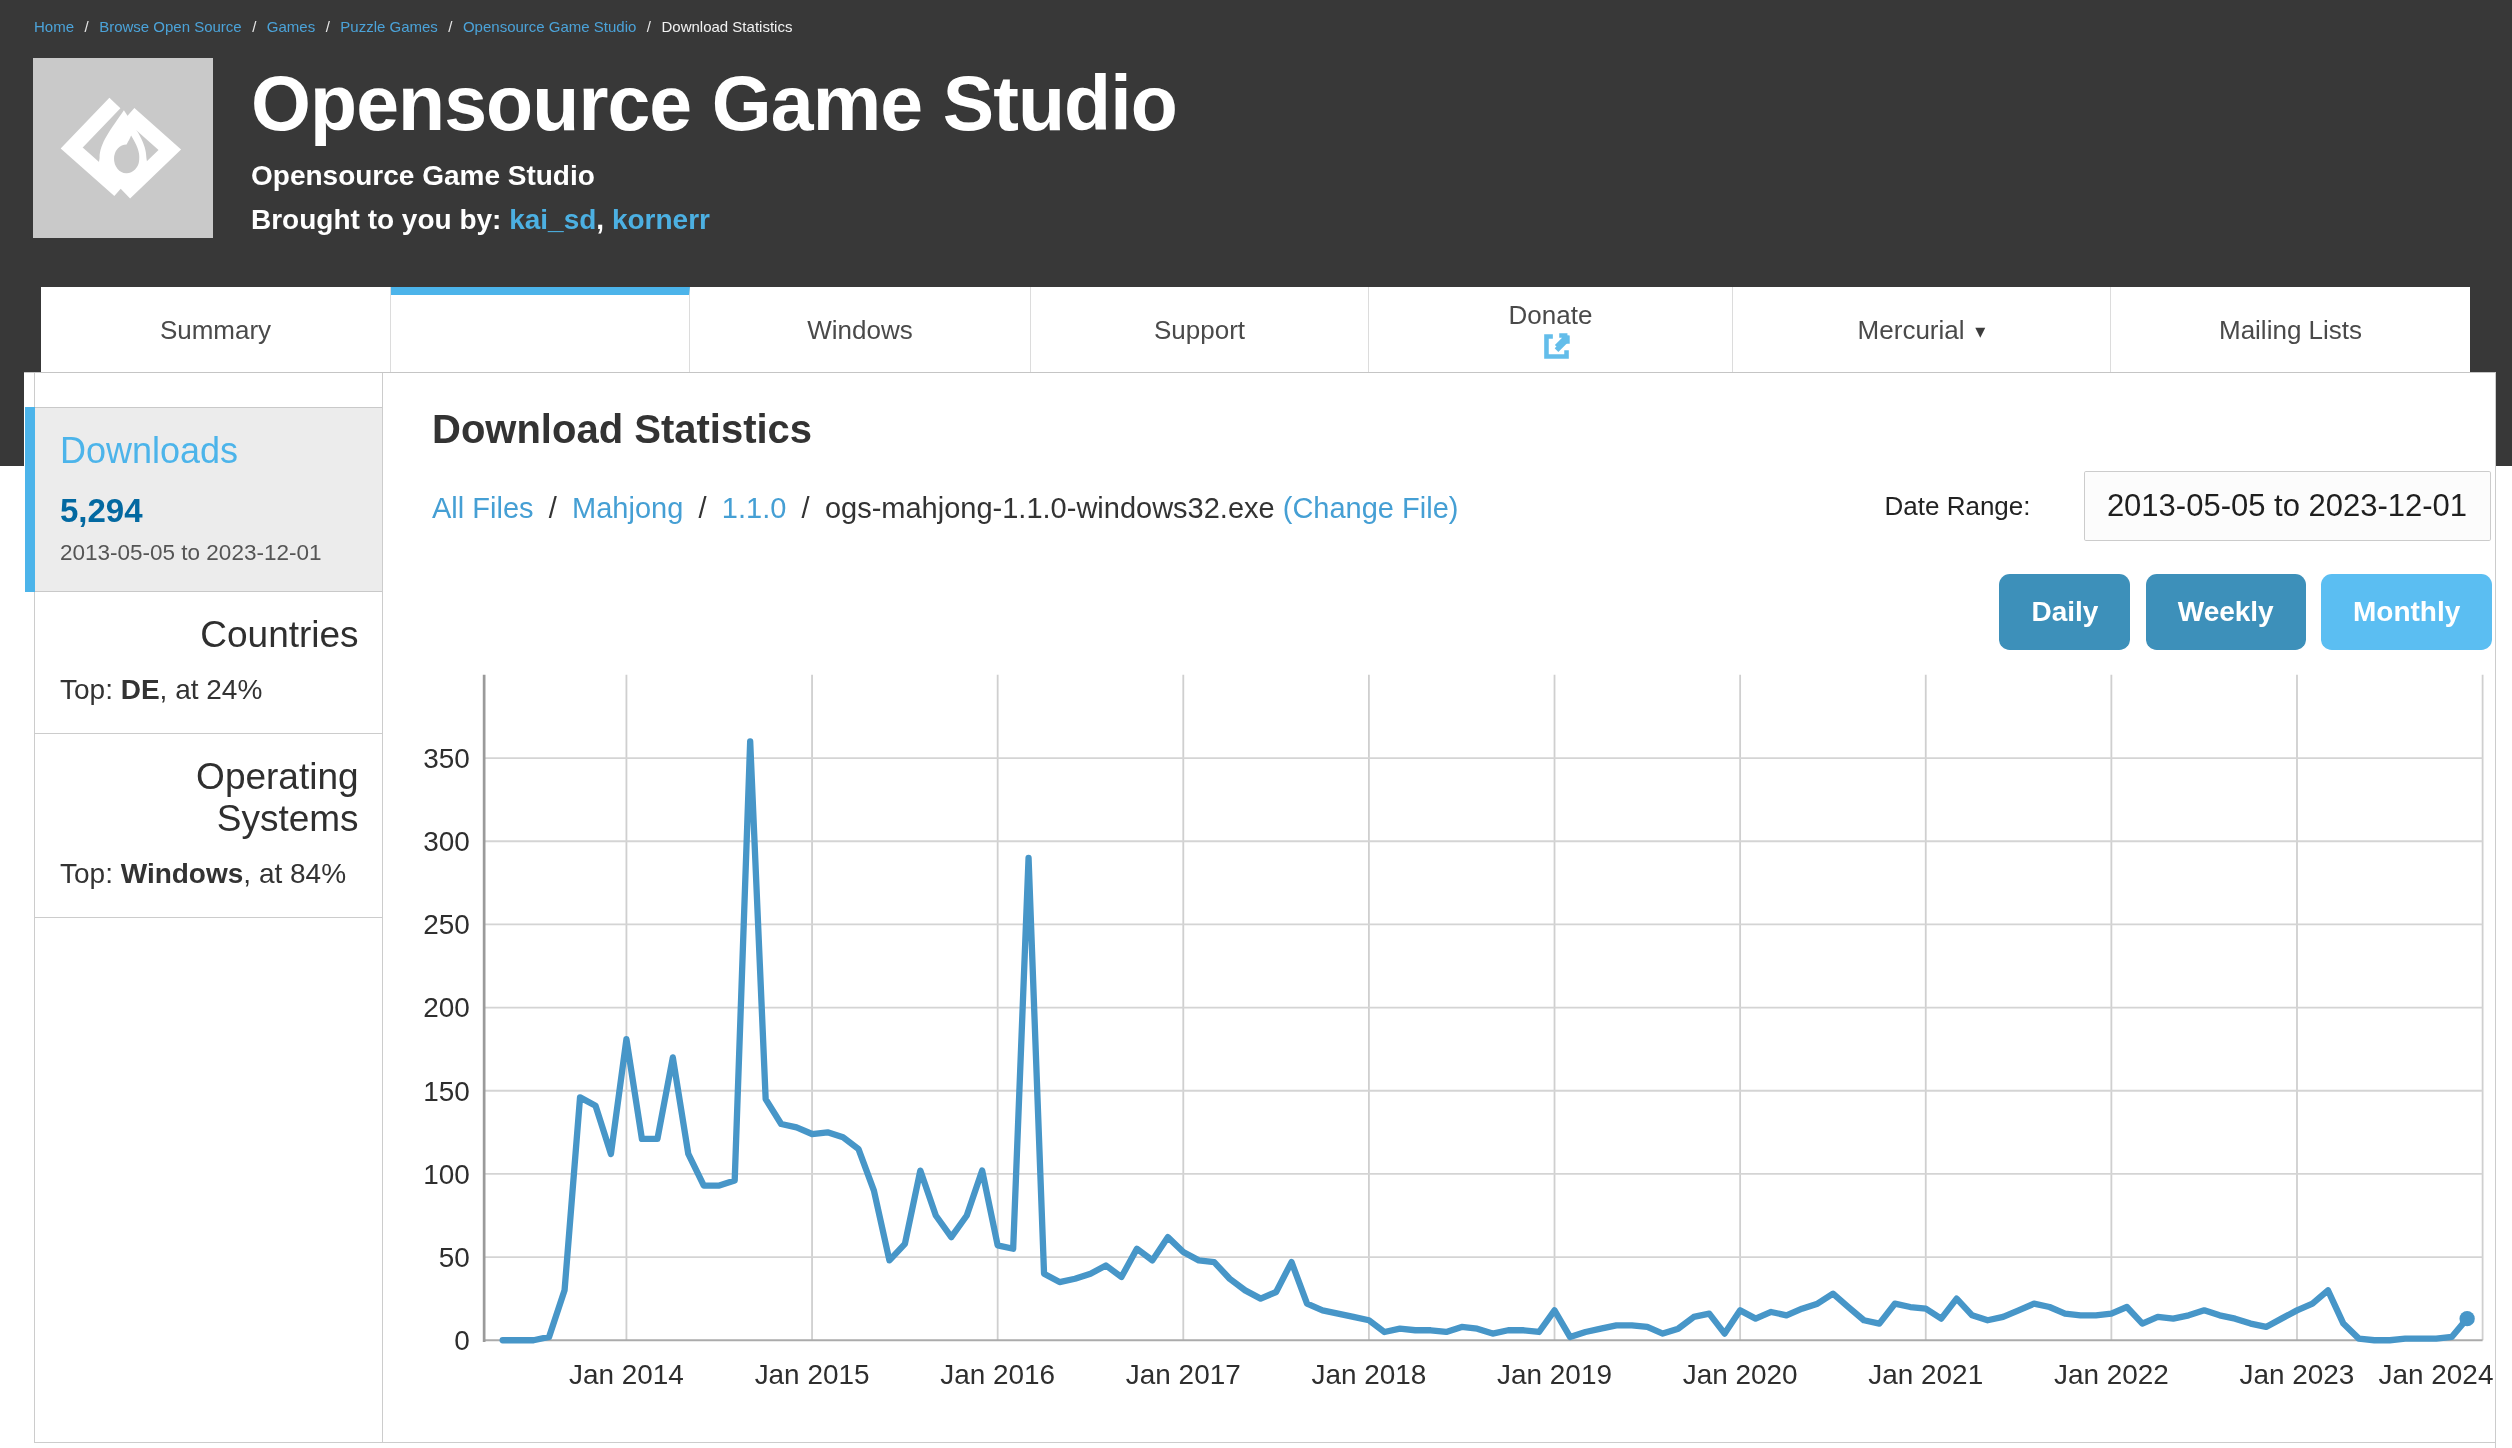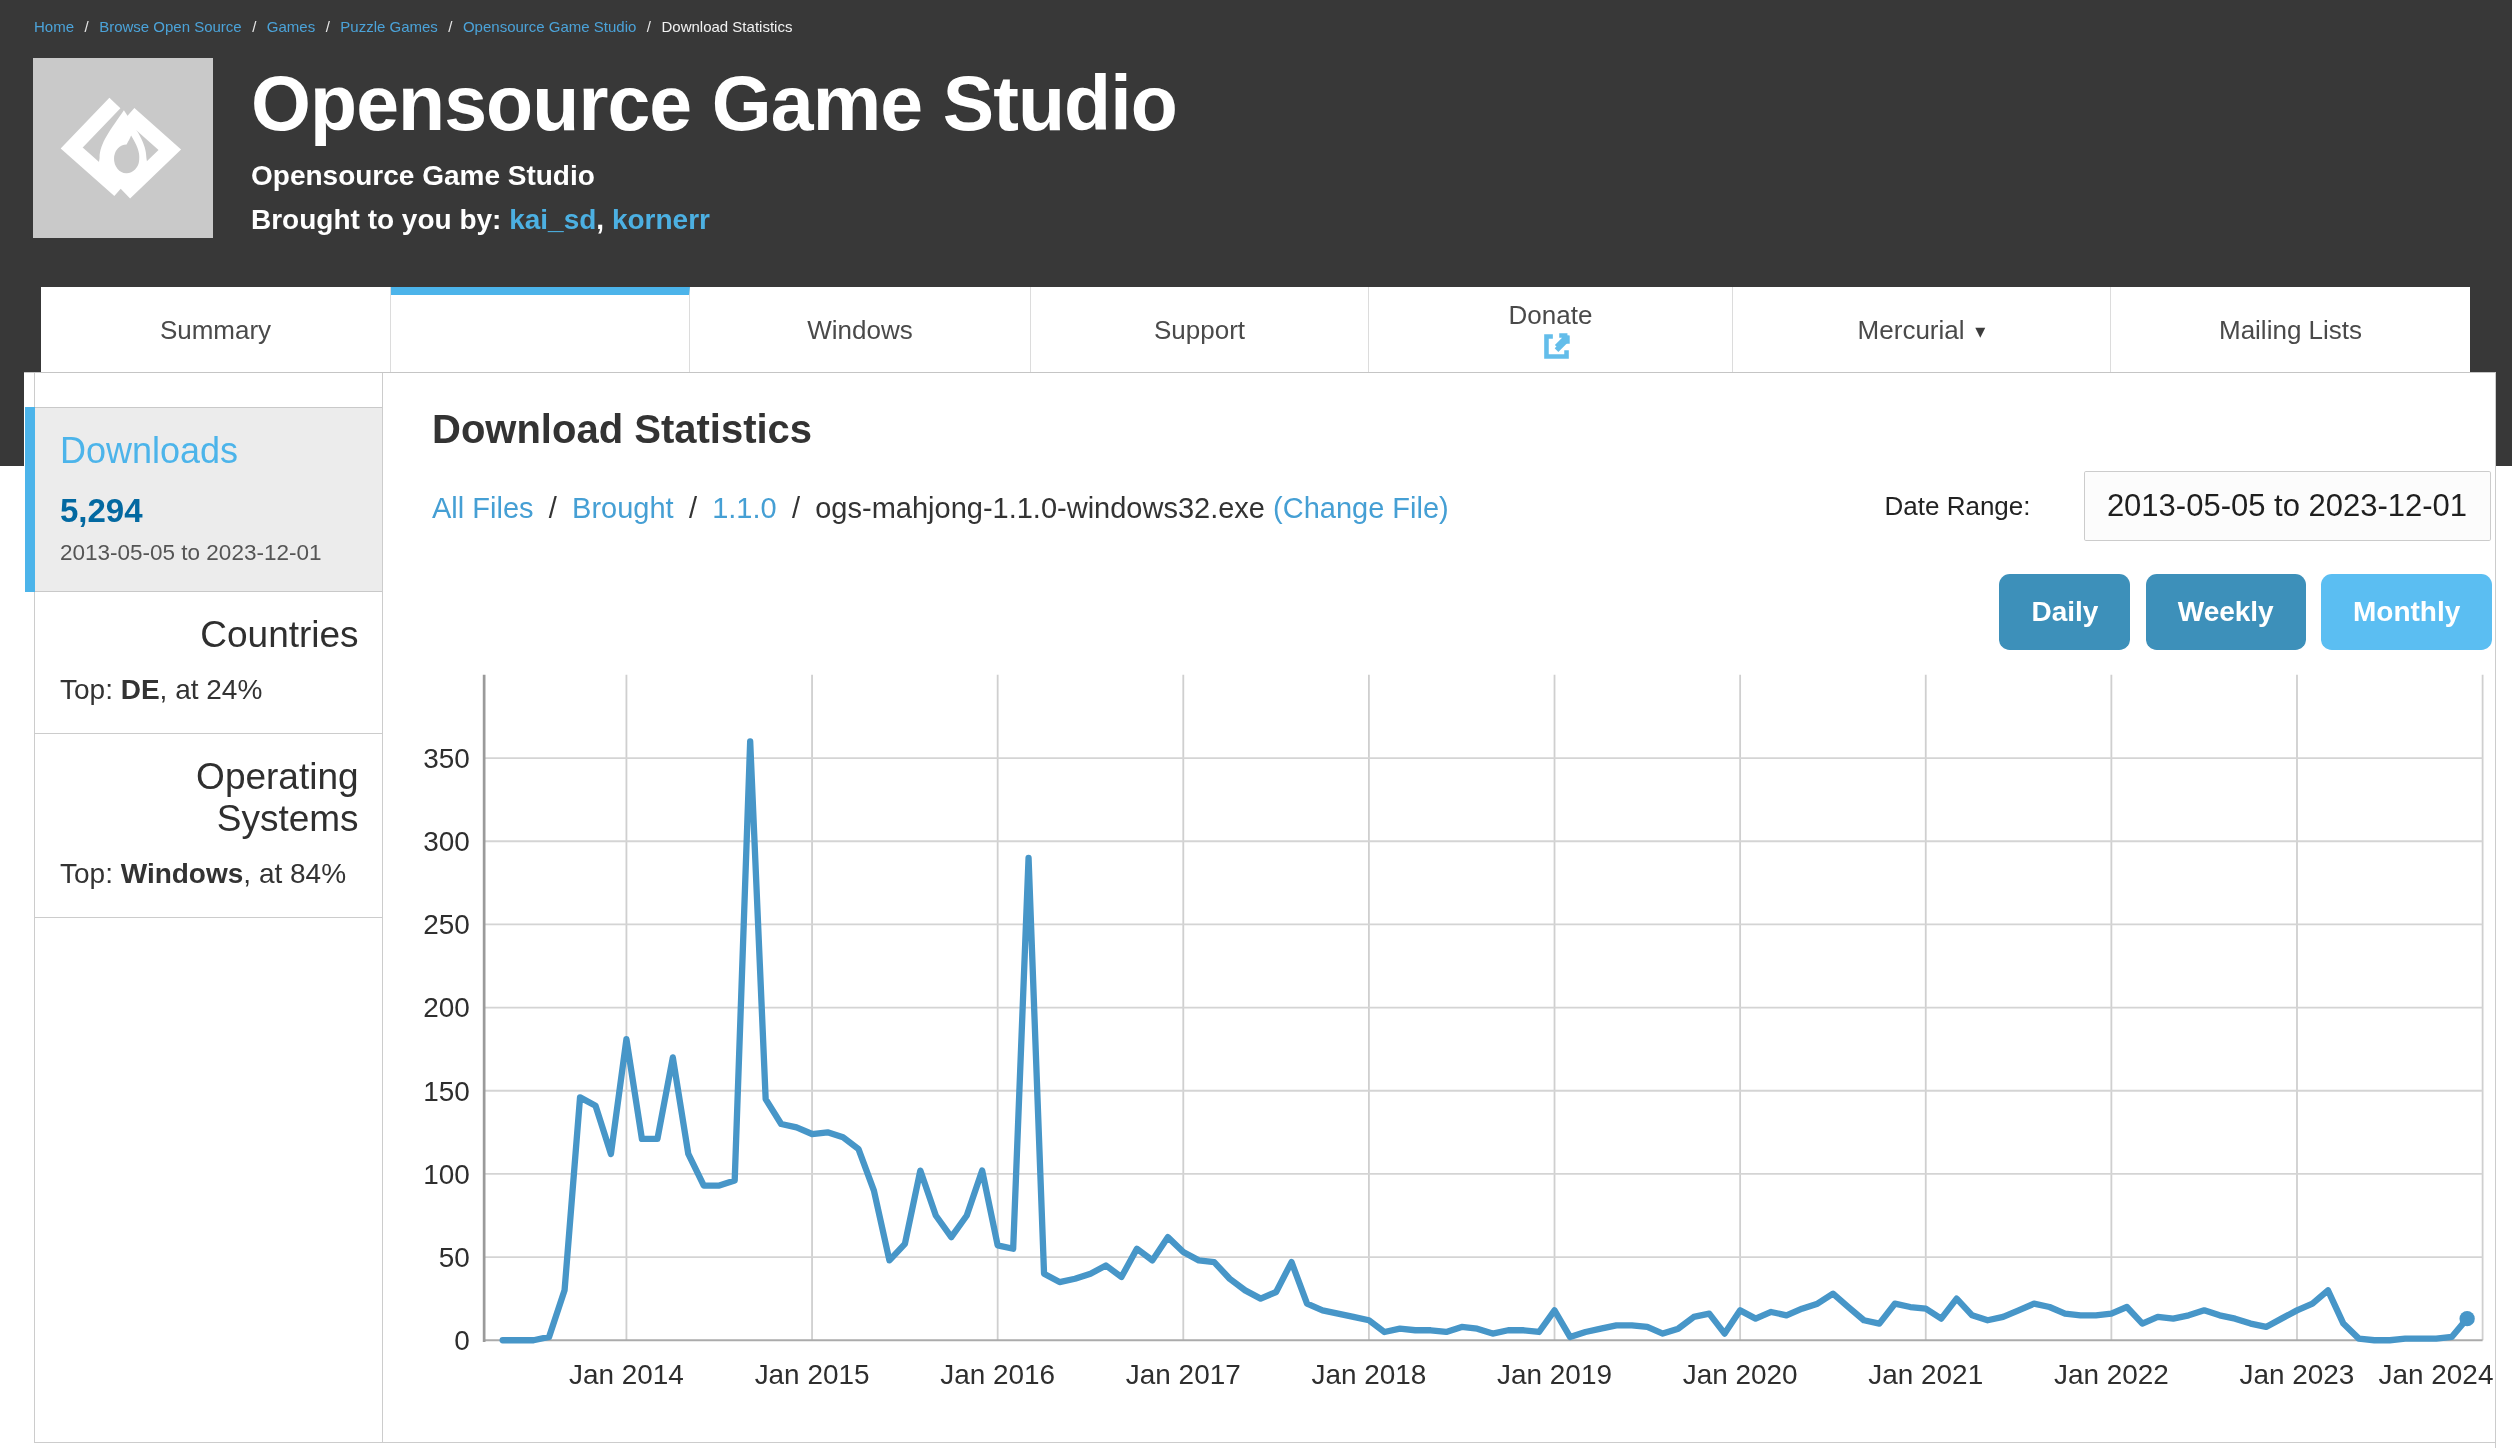--- a/index.html
+++ b/index.html
@@ -202,21 +202,21 @@
     <div class="sb-section">
       <div class="sb-sec-label">Operating Systems</div>
       <div class="sb-sec-top">
         <span>Top: </span><b>Windows</b><span>, at 84%</span>
       </div>
     </div>
   </div>
 
   <div class="stats-heading">Download Statistics</div>
 
-  <div class="filepath" id="filepath"><span class="fp-link">All Files</span><span class="fp-sep"> / </span><span class="fp-link">Brought</span><span class="fp-sep"> / </span><span class="fp-link">1.1.0</span><span class="fp-sep"> / </span><span class="fp-current">ogs-mahjong-1.1.0-windows32.exe</span> <span class="fp-link">(Change File)</span></div>
+  <div class="filepath" id="filepath"><span class="fp-link">All Files</span><span class="fp-sep"> / </span><span class="fp-link">Mahjong</span><span class="fp-sep"> / </span><span class="fp-link">1.1.0</span><span class="fp-sep"> / </span><span class="fp-current">ogs-mahjong-1.1.0-windows32.exe</span> <span class="fp-link">(Change File)</span></div>
 
   <div class="daterange">
     <span class="dr-label">Date Range:</span>
     <input class="dr-input" type="text" readonly="" value="2013-05-05 to 2023-12-01" style="">
   </div>
 
   <div class="period-buttons" id="period-buttons">
       <button class="pbtn">Daily</button>
       <button class="pbtn">Weekly</button>
       <button class="pbtn active">Monthly</button>

